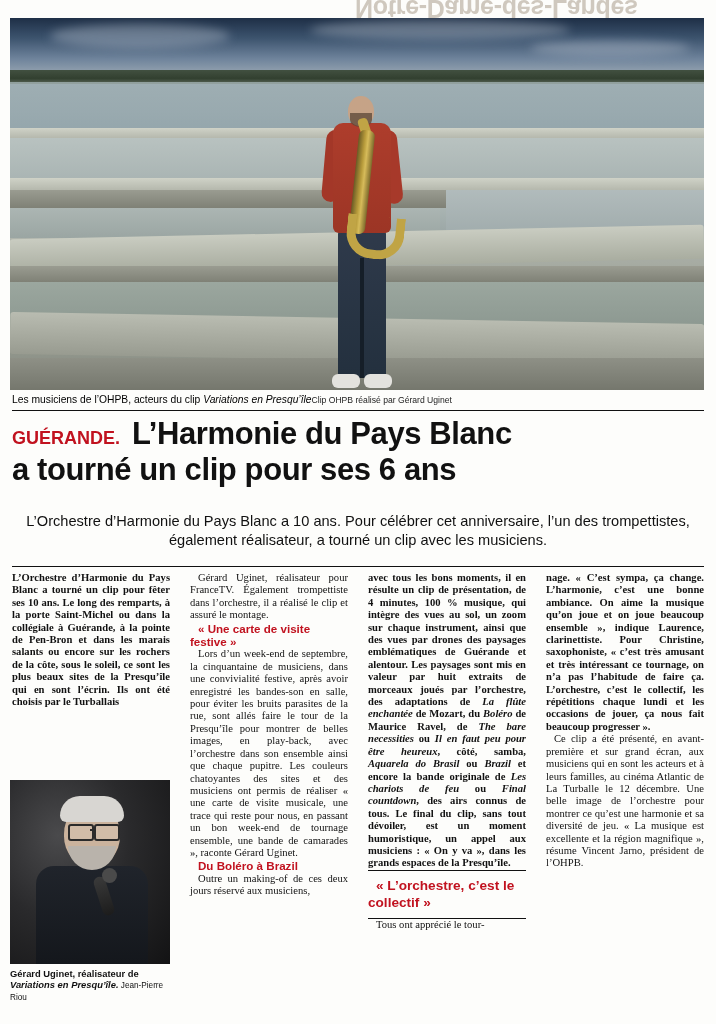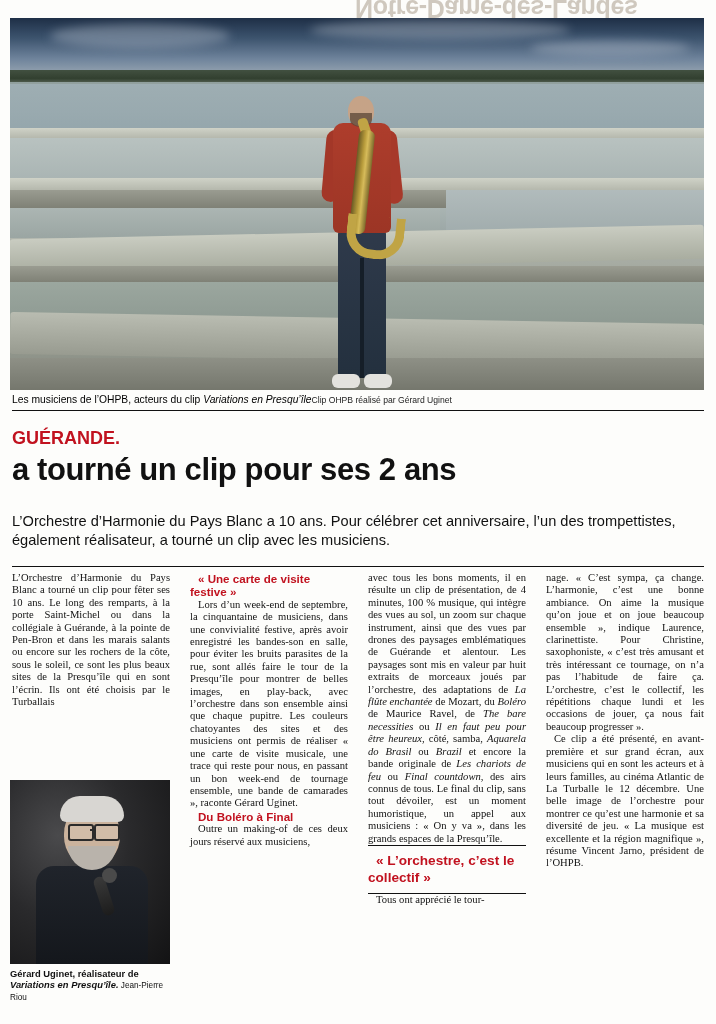--- a/index.html
+++ b/index.html
@@ -229,41 +229,42 @@
   }
   .standfirst {
     position: absolute;
     left: 12px;
     top: 512px;
     width: 692px;
     font-family: "Liberation Sans", sans-serif;
     font-size: 14.6px;
     line-height: 19px;
     color: #111;
+    text-align: center;
   }
 
   
   .cols {
     position: absolute;
     top: 572px;
     left: 12px;
     width: 692px;
     height: 448px;
   }
   .col {
     position: absolute;
     top: 0;
     width: 158px;
     font-size: 10.6px;
     line-height: 12.4px;
     text-align: justify;
     color: #111;
   }
   .col p { margin: 0 0 0 0; text-indent: 8px; }
-  .col p.noindent { text-indent: 0; }
+  .col p.noindent { text-indent: 0; font-weight: bold; }
   .col1 { left: 0; }
   .col2 { left: 178px; }
   .col3 { left: 356px; }
   .col4 { left: 534px; }
 
   .subhead {
     font-family: "Liberation Sans", sans-serif;
     font-weight: bold;
     font-size: 11.6px;
     line-height: 13.4px;
@@ -411,34 +412,36 @@
   </div>
 
   <div class="photo-caption">
     <span>Les musiciens de l’OHPB, acteurs du clip </span><span class="ital">Variations en Presqu’île</span><span class="credit">Clip OHPB réalisé par Gérard Uginet</span>
   </div>
 
   <div class="rule r1"></div>
 
   <div class="kicker">GUÉRANDE.</div>
   <div class="headline">
-    <span class="l2">a tourné un clip pour ses 2 ans</span>
+    <span>L’Harmonie du Pays Blanc</span>
+    <span class="l2">a tourné un clip pour ses 6 ans</span>
   </div>
   <div class="standfirst">L’Orchestre d’Harmonie du Pays Blanc a 10 ans. Pour célébrer cet anniversaire, l’un des trompettistes, également réalisateur, a tourné un clip avec les musiciens.</div>
 
   <div class="rule r2"></div>
 
   <div class="cols">
     <div class="col col1">
         <p class="noindent">L’Orchestre d’Harmonie du Pays Blanc a tourné un clip pour fêter ses 10 ans. Le long des remparts, à la porte Saint-Michel ou dans la collégiale à Guérande, à la pointe de Pen-Bron et dans les marais salants ou encore sur les rochers de la côte, sous le soleil, ce sont les plus beaux sites de la Presqu’île qui en sont l’écrin. Ils ont été choisis par le Turballais</p>
       </div>
     <div class="col col2">
+        <p>Gérard Uginet, réalisateur pour FranceTV. Également trompettiste dans l’orchestre, il a réalisé le clip et assuré le montage.</p>
         <p class="subhead">« Une carte de visite festive »</p>
         <p>Lors d’un week-end de septembre, la cinquantaine de musiciens, dans une convivialité festive, après avoir enregistré les bandes-son en salle, pour éviter les bruits parasites de la rue, sont allés faire le tour de la Presqu’île pour montrer de belles images, en play-back, avec l’orchestre dans son ensemble ainsi que chaque pupitre. Les couleurs chatoyantes des sites et des musiciens ont permis de réaliser « une carte de visite musicale, une trace qui reste pour nous, en passant un bon week-end de tournage ensemble, une bande de camarades », raconte Gérard Uginet.</p>
-        <p class="subhead">Du Boléro à Final</p>
+        <p class="subhead">Du Boléro à Brazil</p>
         <p>Outre un making-of de ces deux jours réservé aux musiciens,</p>
       </div>
     <div class="col col3">
         <p class="noindent">avec tous les bons moments, il en résulte un clip de présentation, de 4 minutes, 100 % musique, qui intègre des vues au sol, un zoom sur chaque instrument, ainsi que des vues par drones des paysages emblématiques de Guérande et alentour. Les paysages sont mis en valeur par huit extraits de morceaux joués par l’orchestre, des adaptations de <i>La flûte enchantée</i> de Mozart, du <i>Boléro</i> de Maurice Ravel, de <i>The bare necessities</i> ou <i>Il en faut peu pour être heureux</i>, côté, samba, <i>Aquarela do Brasil</i> ou <i>Brazil</i> et encore la bande originale de <i>Les chariots de feu</i> ou <i>Final countdown</i>, des airs connus de tous. Le final du clip, sans tout dévoiler, est un moment humoristique, un appel aux musiciens : « On y va », dans les grands espaces de la Presqu’île.</p>
         <p class="pullquote">« L’orchestre, c’est le collectif »</p>
         <p>Tous ont apprécié le tour-</p>
       </div>
     <div class="col col4">
         <p class="noindent">nage. « C’est sympa, ça change. L’harmonie, c’est une bonne ambiance. On aime la musique qu’on joue et on joue beaucoup ensemble », indique Laurence, clarinettiste. Pour Christine, saxophoniste, « c’est très amusant et très intéressant ce tournage, on n’a pas l’habitude de faire ça. L’orchestre, c’est le collectif, les répétitions chaque lundi et les occasions de jouer, ça nous fait beaucoup progresser ».</p>
         <p>Ce clip a été présenté, en avant-première et sur grand écran, aux musiciens qui en sont les acteurs et à leurs familles, au cinéma Atlantic de La Turballe le 12 décembre. Une belle image de l’orchestre pour montrer ce qu’est une harmonie et sa diversité de jeu. « La musique est excellente et la région magnifique », résume Vincent Jarno, président de l’OHPB.</p>

